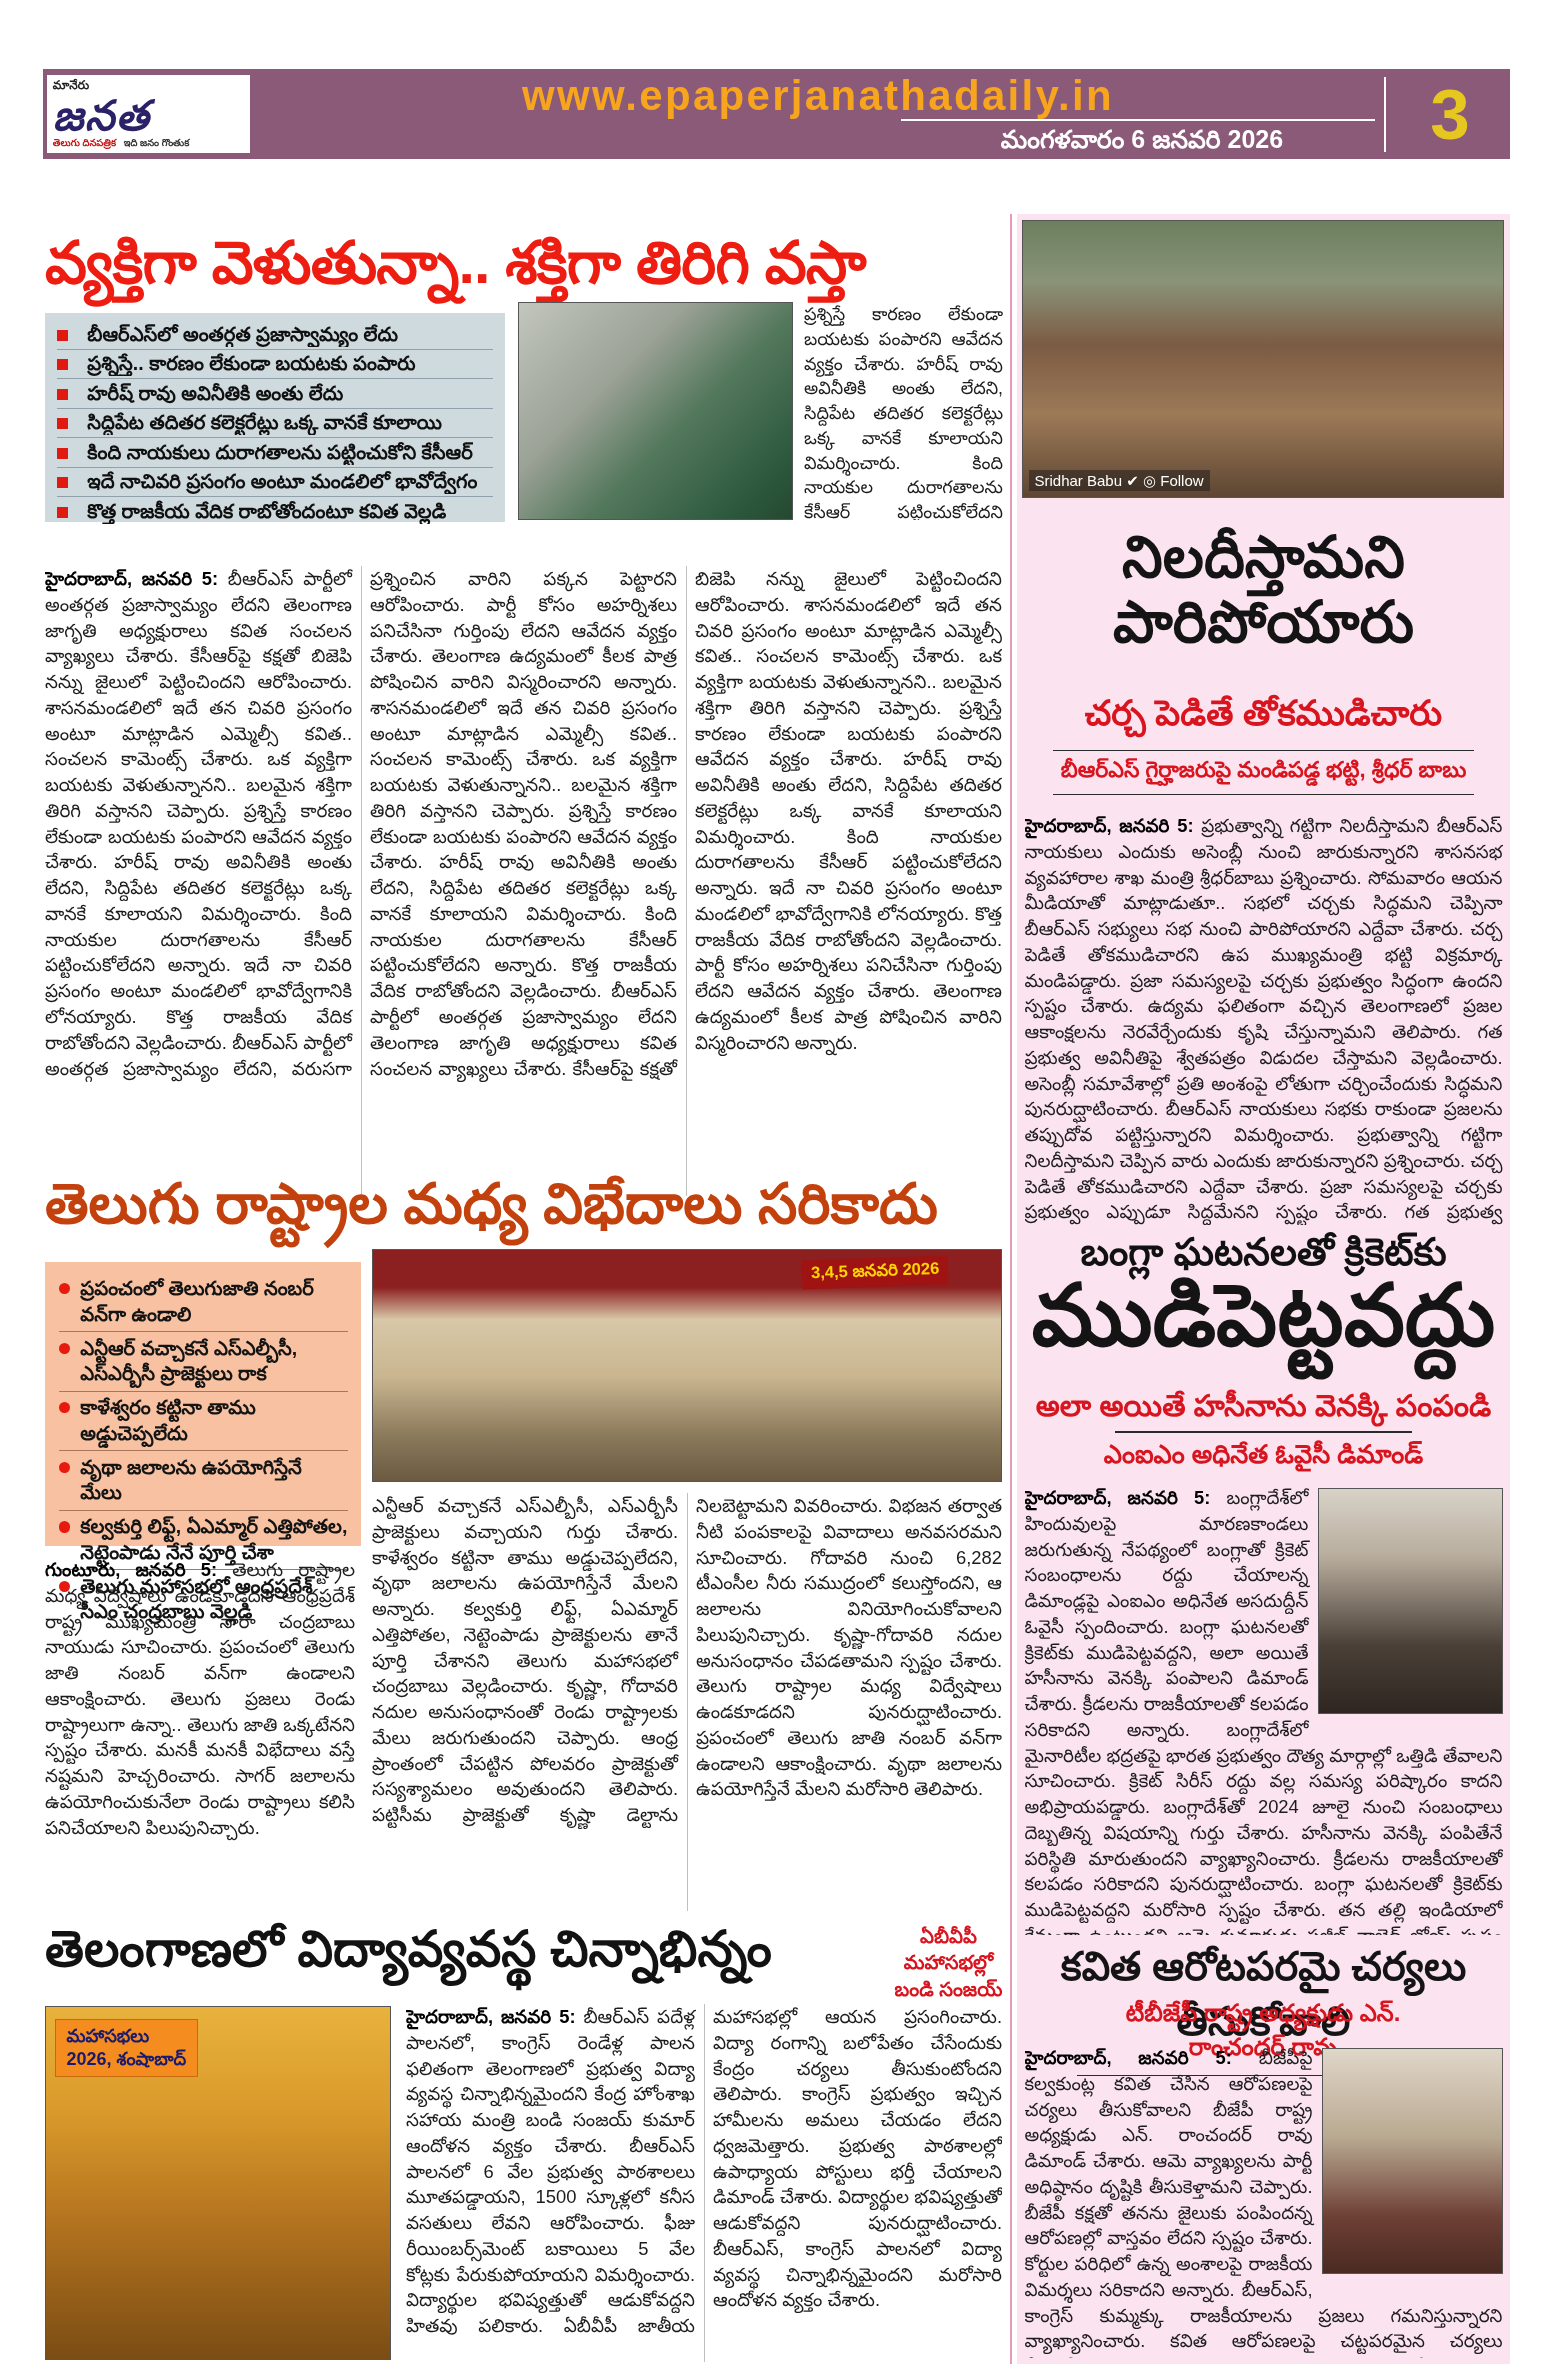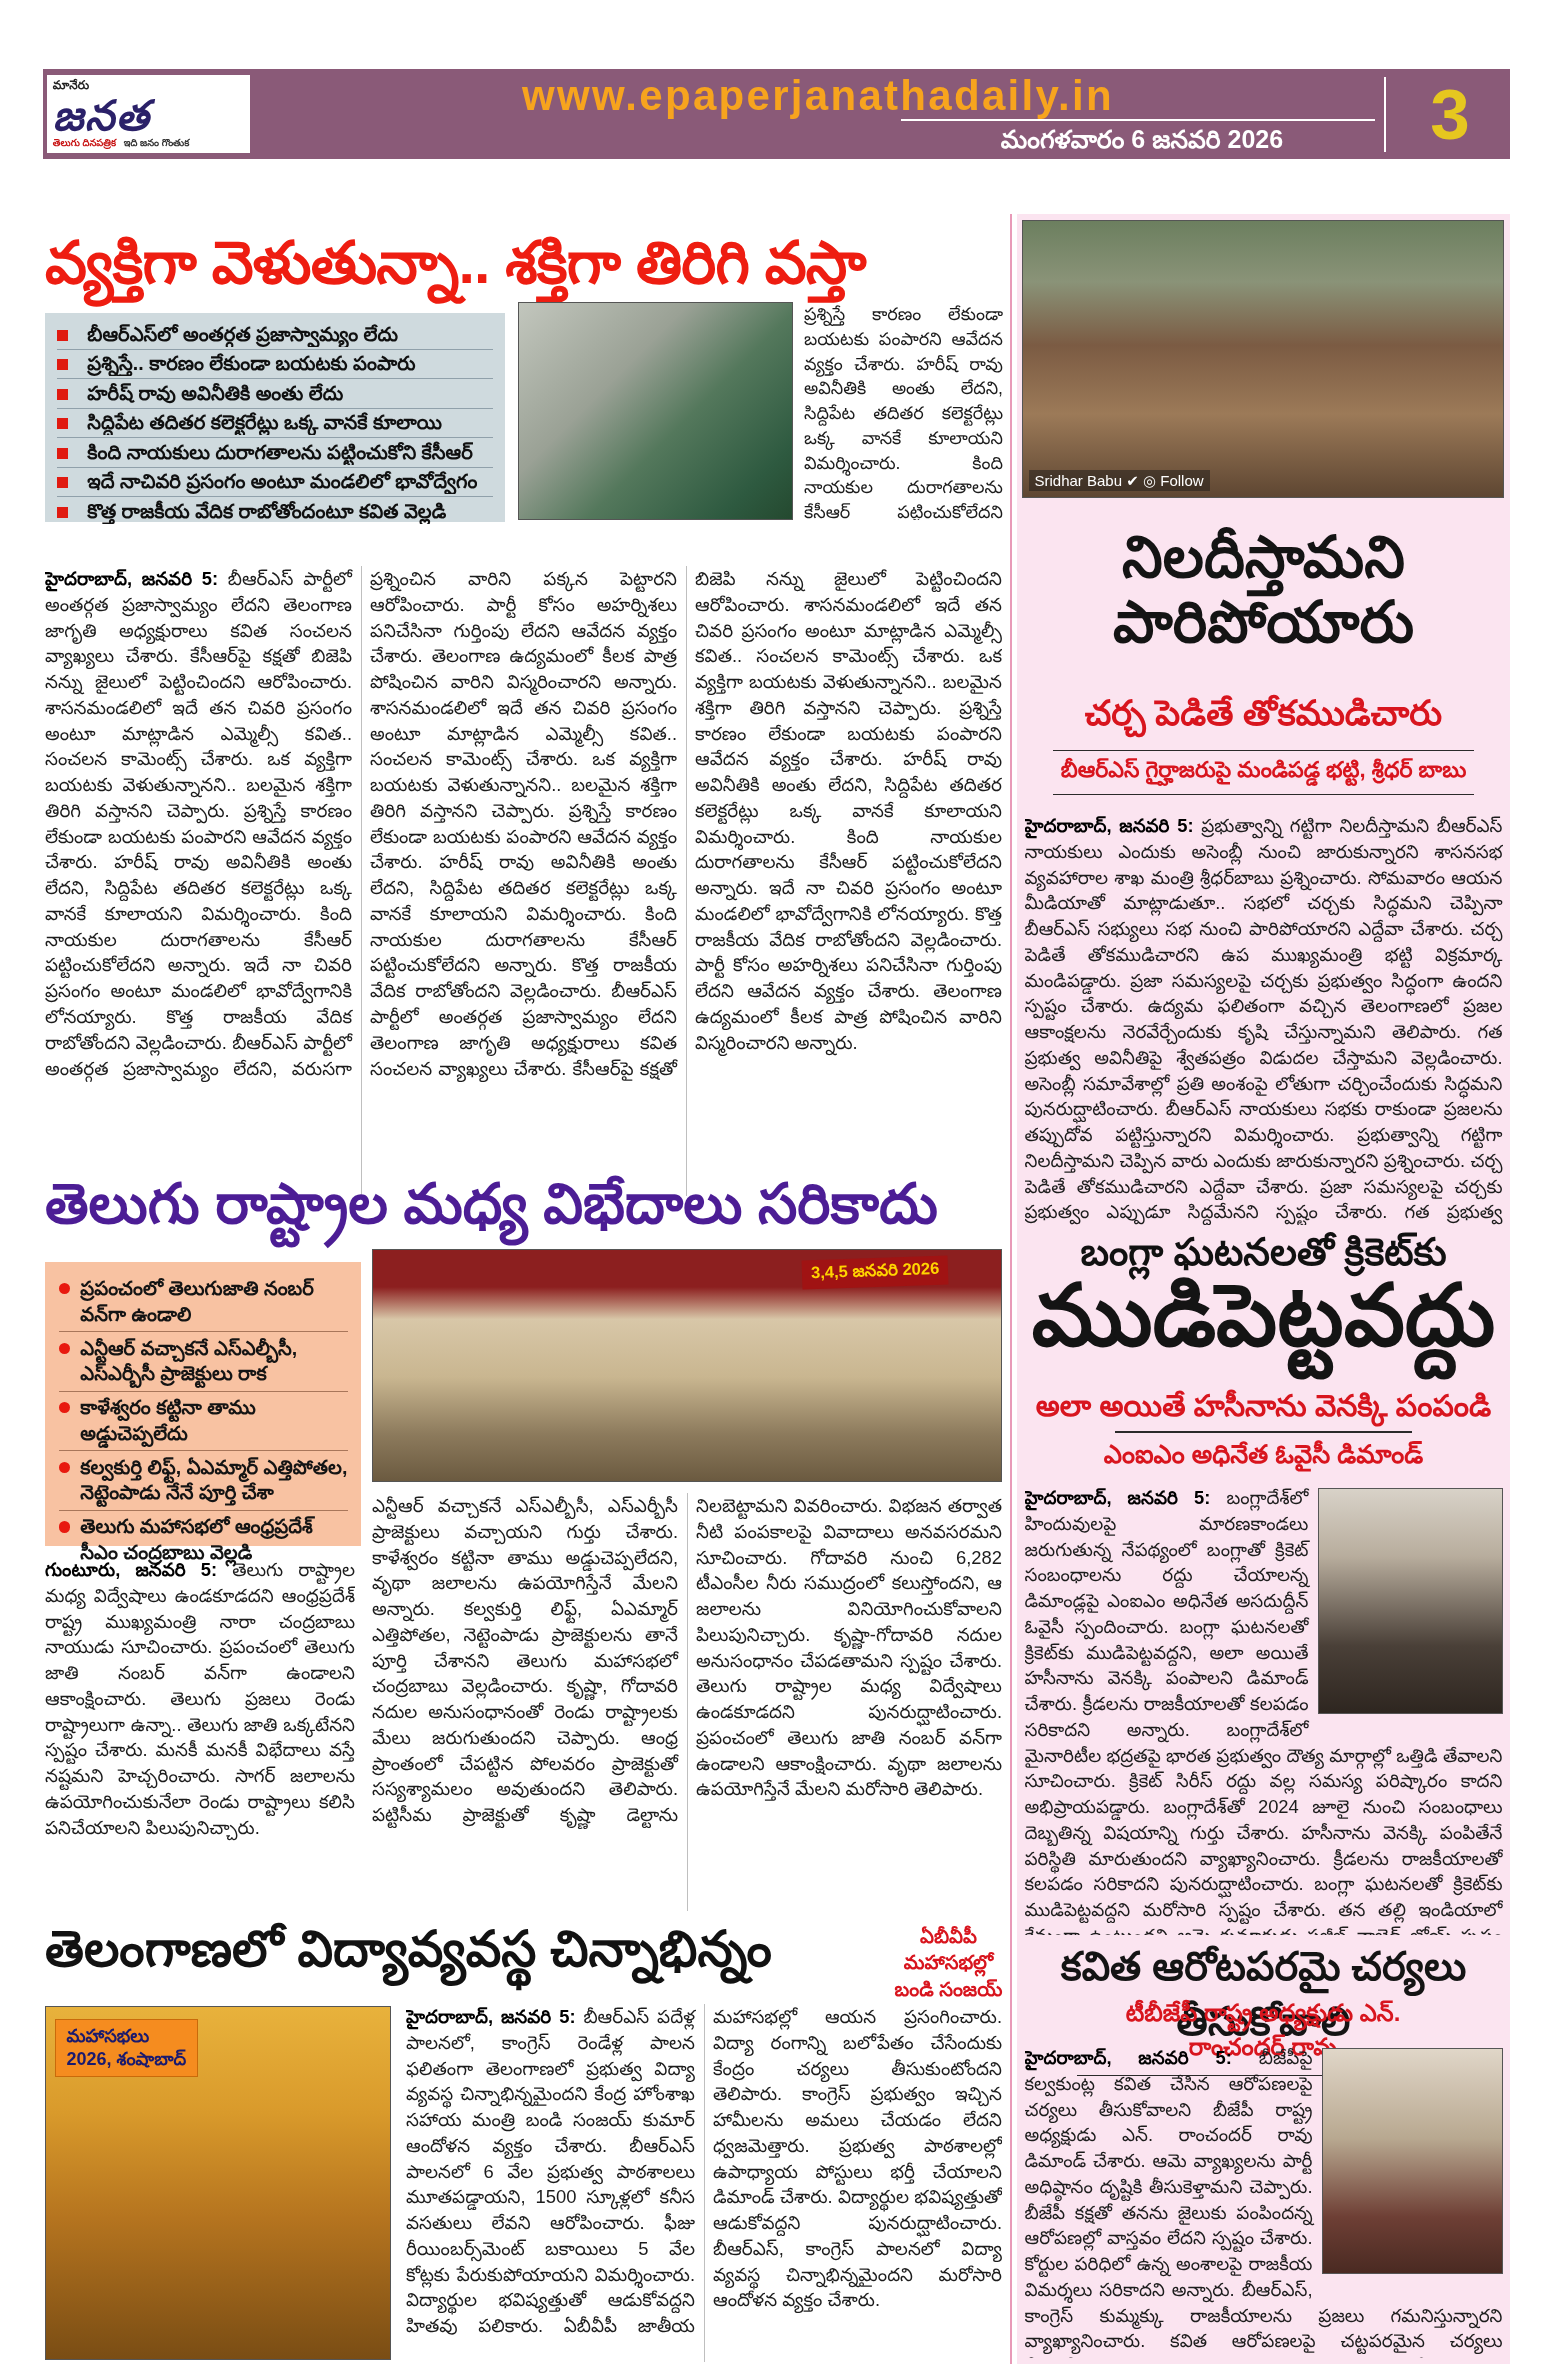--- a/index.html
+++ b/index.html
@@ -32,21 +32,21 @@
   .bb-row:last-child { border-bottom:none; }
   .bb-sq { flex:0 0 11.3px; width:11.3px; height:11.3px; background:#e01a10; margin-top:6.8px; }
   .bb-txt { font-size:19.6px; font-weight:bold; color:#101010; line-height:1.22; white-space:nowrap; overflow:hidden; }
   .photo { border:0.8px solid #555; }
   .photo-kavitha { position:absolute; left:518px; top:302px; width:275px; height:218px;
      background:linear-gradient(135deg,#c2c6bd 0%,#9aa195 35%,#54785c 58%,#2e5a40 85%,#24492f 100%); }
   .txtA { position:absolute; left:804px; top:302px; width:199px; height:218px; font-size:17.7px; }
   .body1 { position:absolute; left:45px; top:530px; width:957px; height:630px; column-count:3; column-gap:18px;margin-top:36px; }
 
   
-  .head-mid { position:absolute; left:45px; top:1171px; width:972px; font-size:56px; font-weight:bold; color:#4c1d95; white-space:nowrap; }
+  .head-mid { position:absolute; left:45px; top:1171px; width:972px; font-size:56px; font-weight:bold; color:#c2410c; white-space:nowrap; }
   .salmon-box { position:absolute; left:45px; top:1262px; width:316px; height:284px; background:#f8c2a2; padding:10.5px 13.5px; }
   .sb-row { display:flex; align-items:flex-start; gap:10.5px; border-bottom:1.1px solid #a8765a; padding:3.8px 0; }
   .sb-row:last-child { border-bottom:none; }
   .sb-dot { flex:0 0 11.3px; width:11.3px; height:11.3px; border-radius:50%; background:#e8190f; margin-top:6.8px; }
   .sb-txt { font-size:19.6px; font-weight:bold; color:#141414; line-height:1.3; }
   .photo-event { position:absolute; left:372px; top:1249px; width:630px; height:233px;
      background:linear-gradient(180deg,#8c1f1f 0%,#8c1f1f 16%,#d8c7a8 30%,#c9b690 55%,#8c7a5c 80%,#6b5a40 100%); }
   .event-banner { position:absolute; top:7.5px; right:53px; background:#a01313; color:#ffd400; font-size:16.6px; font-weight:bold; padding:3px 9px; transform:rotate(-2deg); }
   .bodyM1 { position:absolute; left:45px; top:1557px; width:310px; height:354px; }
   .bodyM2 { position:absolute; left:372px; top:1493px; width:630px; height:418px; column-count:2; column-gap:18px; }
@@ -158,20 +158,24 @@
     <div class="sb-row">
         <span class="sb-dot"></span>
         <span class="sb-txt">ఎన్టీఆర్ వచ్చాకనే ఎస్‌ఎల్బీసీ, ఎస్‌ఎర్బీసీ ప్రాజెక్టులు రాక</span>
       </div>
     <div class="sb-row">
         <span class="sb-dot"></span>
         <span class="sb-txt">కాళేశ్వరం కట్టినా తాము అడ్డుచెప్పలేదు</span>
       </div>
     <div class="sb-row">
         <span class="sb-dot"></span>
+        <span class="sb-txt">వృథా జలాలను ఉపయోగిస్తేనే మేలు</span>
+      </div>
+    <div class="sb-row">
+        <span class="sb-dot"></span>
         <span class="sb-txt">కల్వకుర్తి లిఫ్ట్, ఏఎమ్మార్ ఎత్తిపోతల, నెట్టెంపాడు నేనే పూర్తి చేశా</span>
       </div>
     <div class="sb-row">
         <span class="sb-dot"></span>
         <span class="sb-txt">తెలుగు మహాసభలో ఆంధ్రప్రదేశ్ సీఎం చంద్రబాబు వెల్లడి</span>
       </div>
   </div>
 
   <div class="photo photo-event">
     <div class="event-banner">3,4,5 జనవరి 2026</div>

